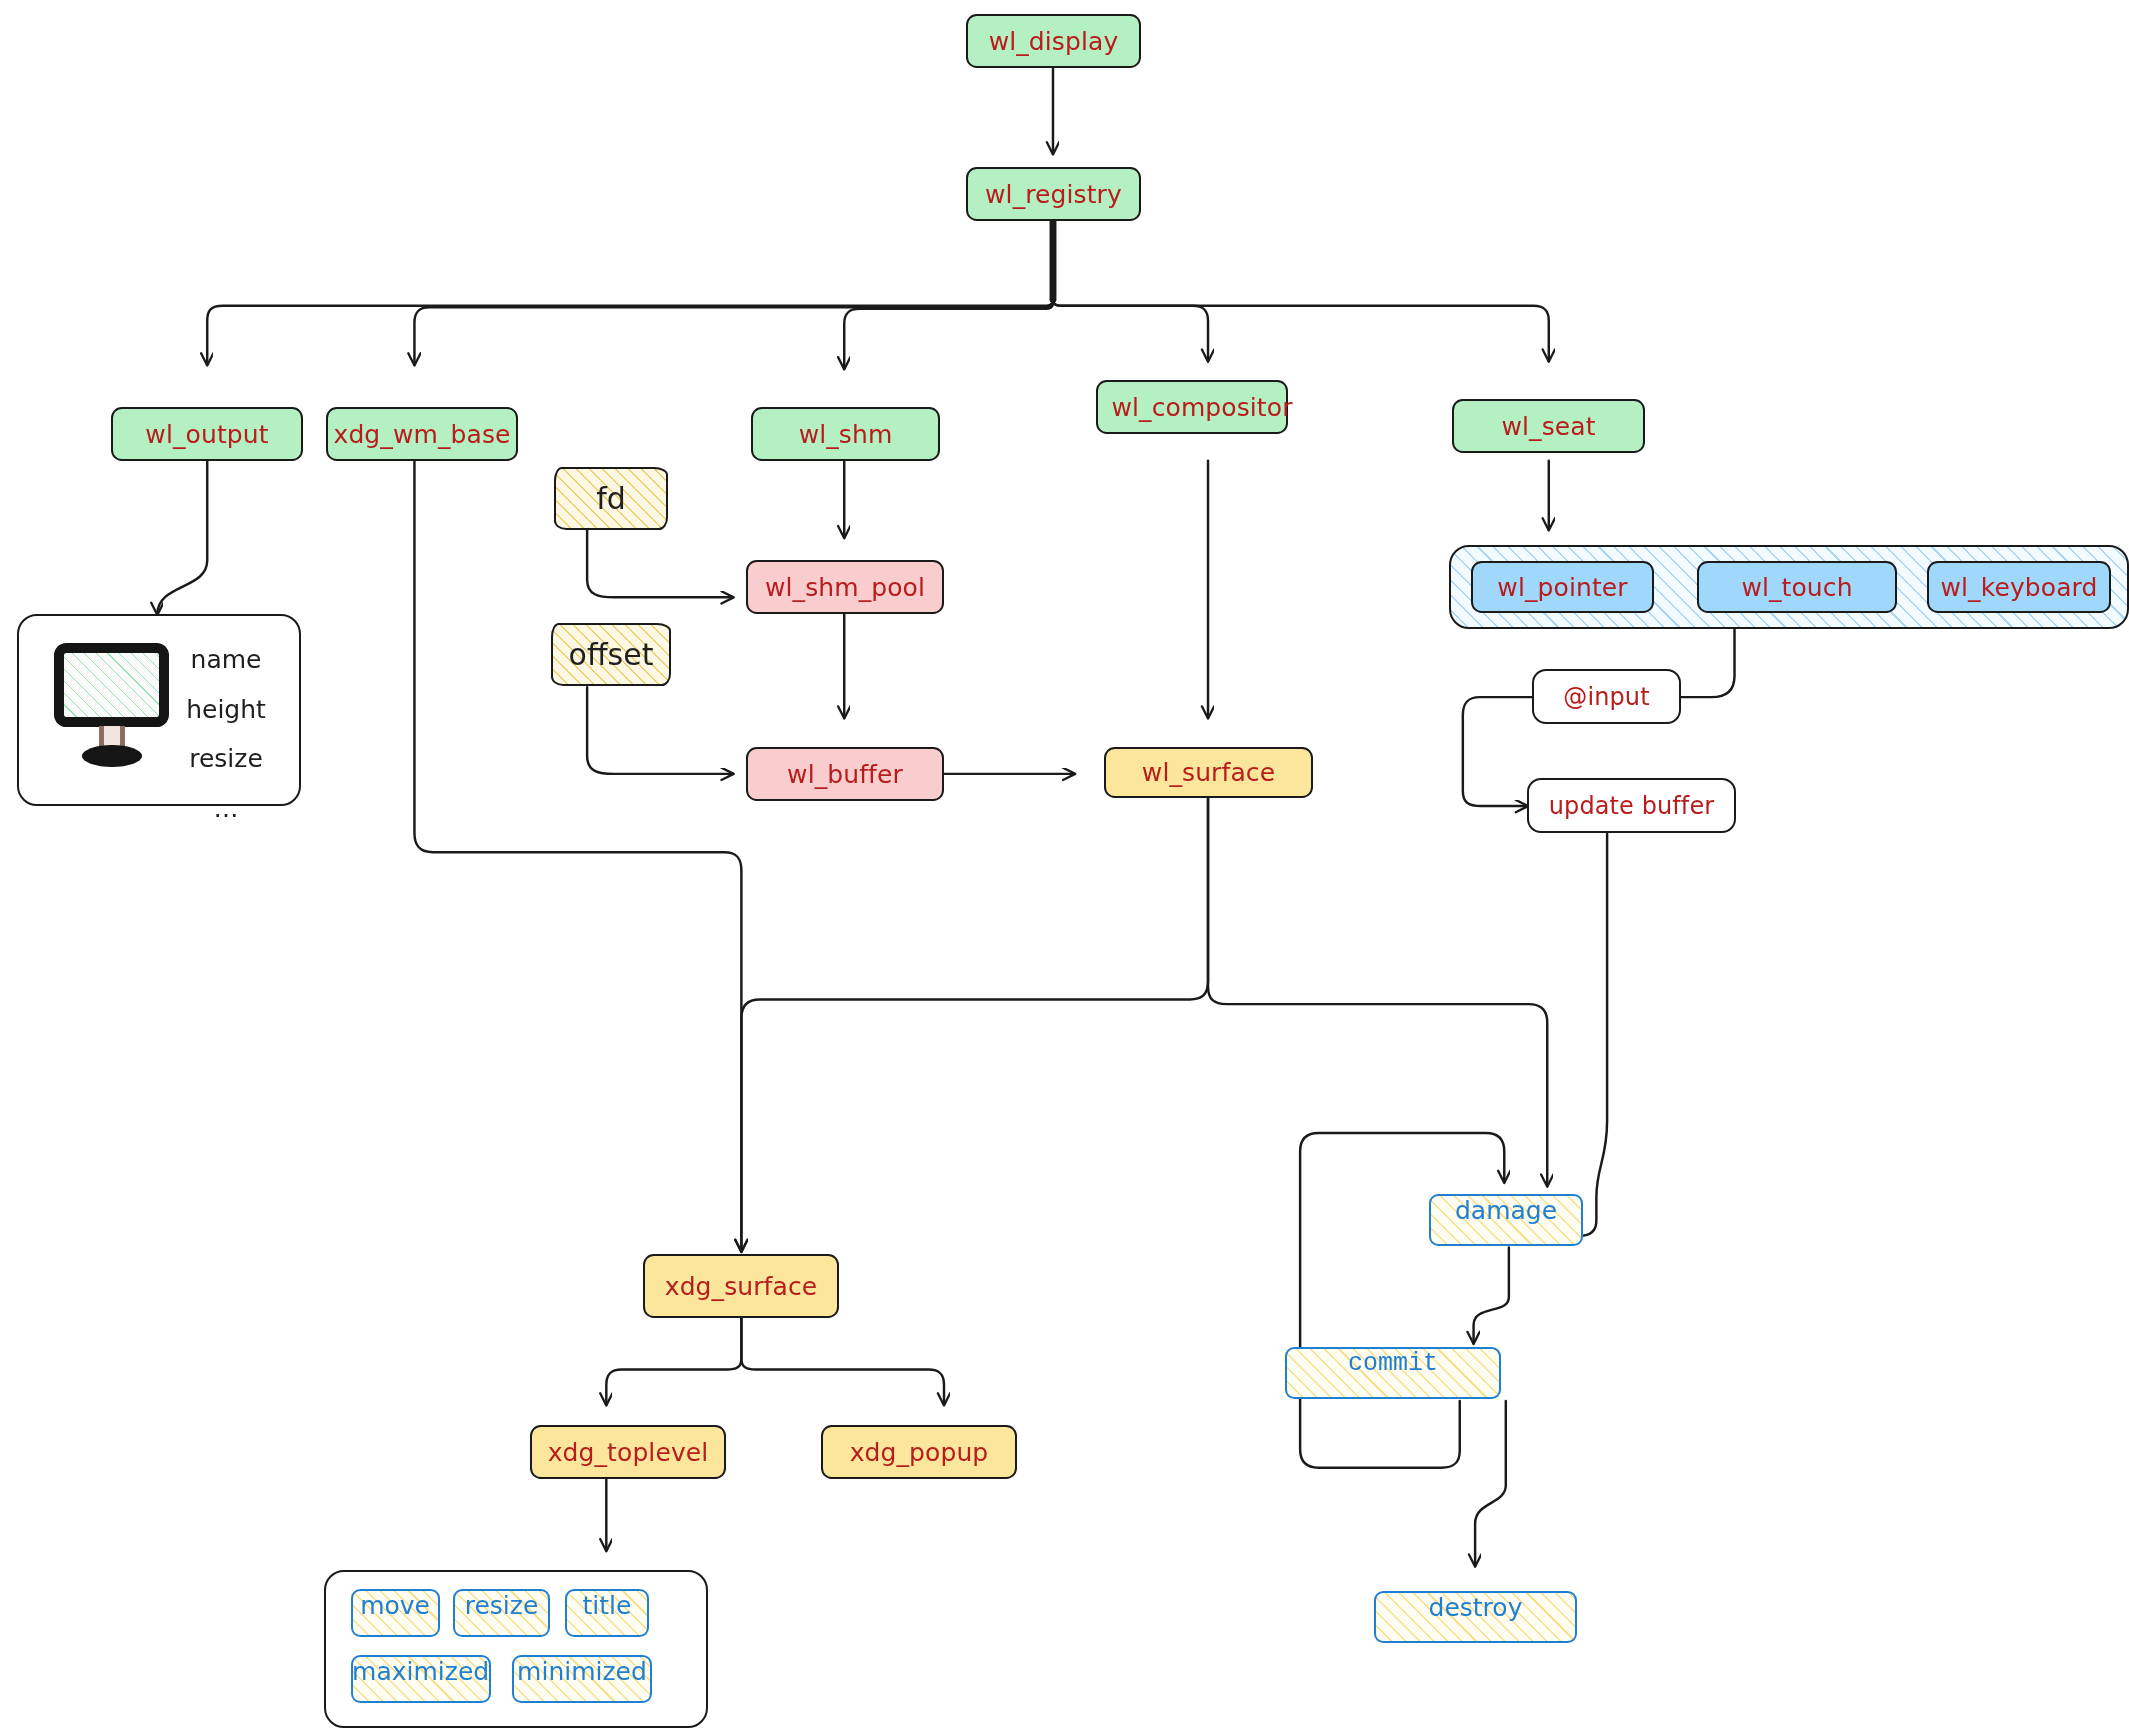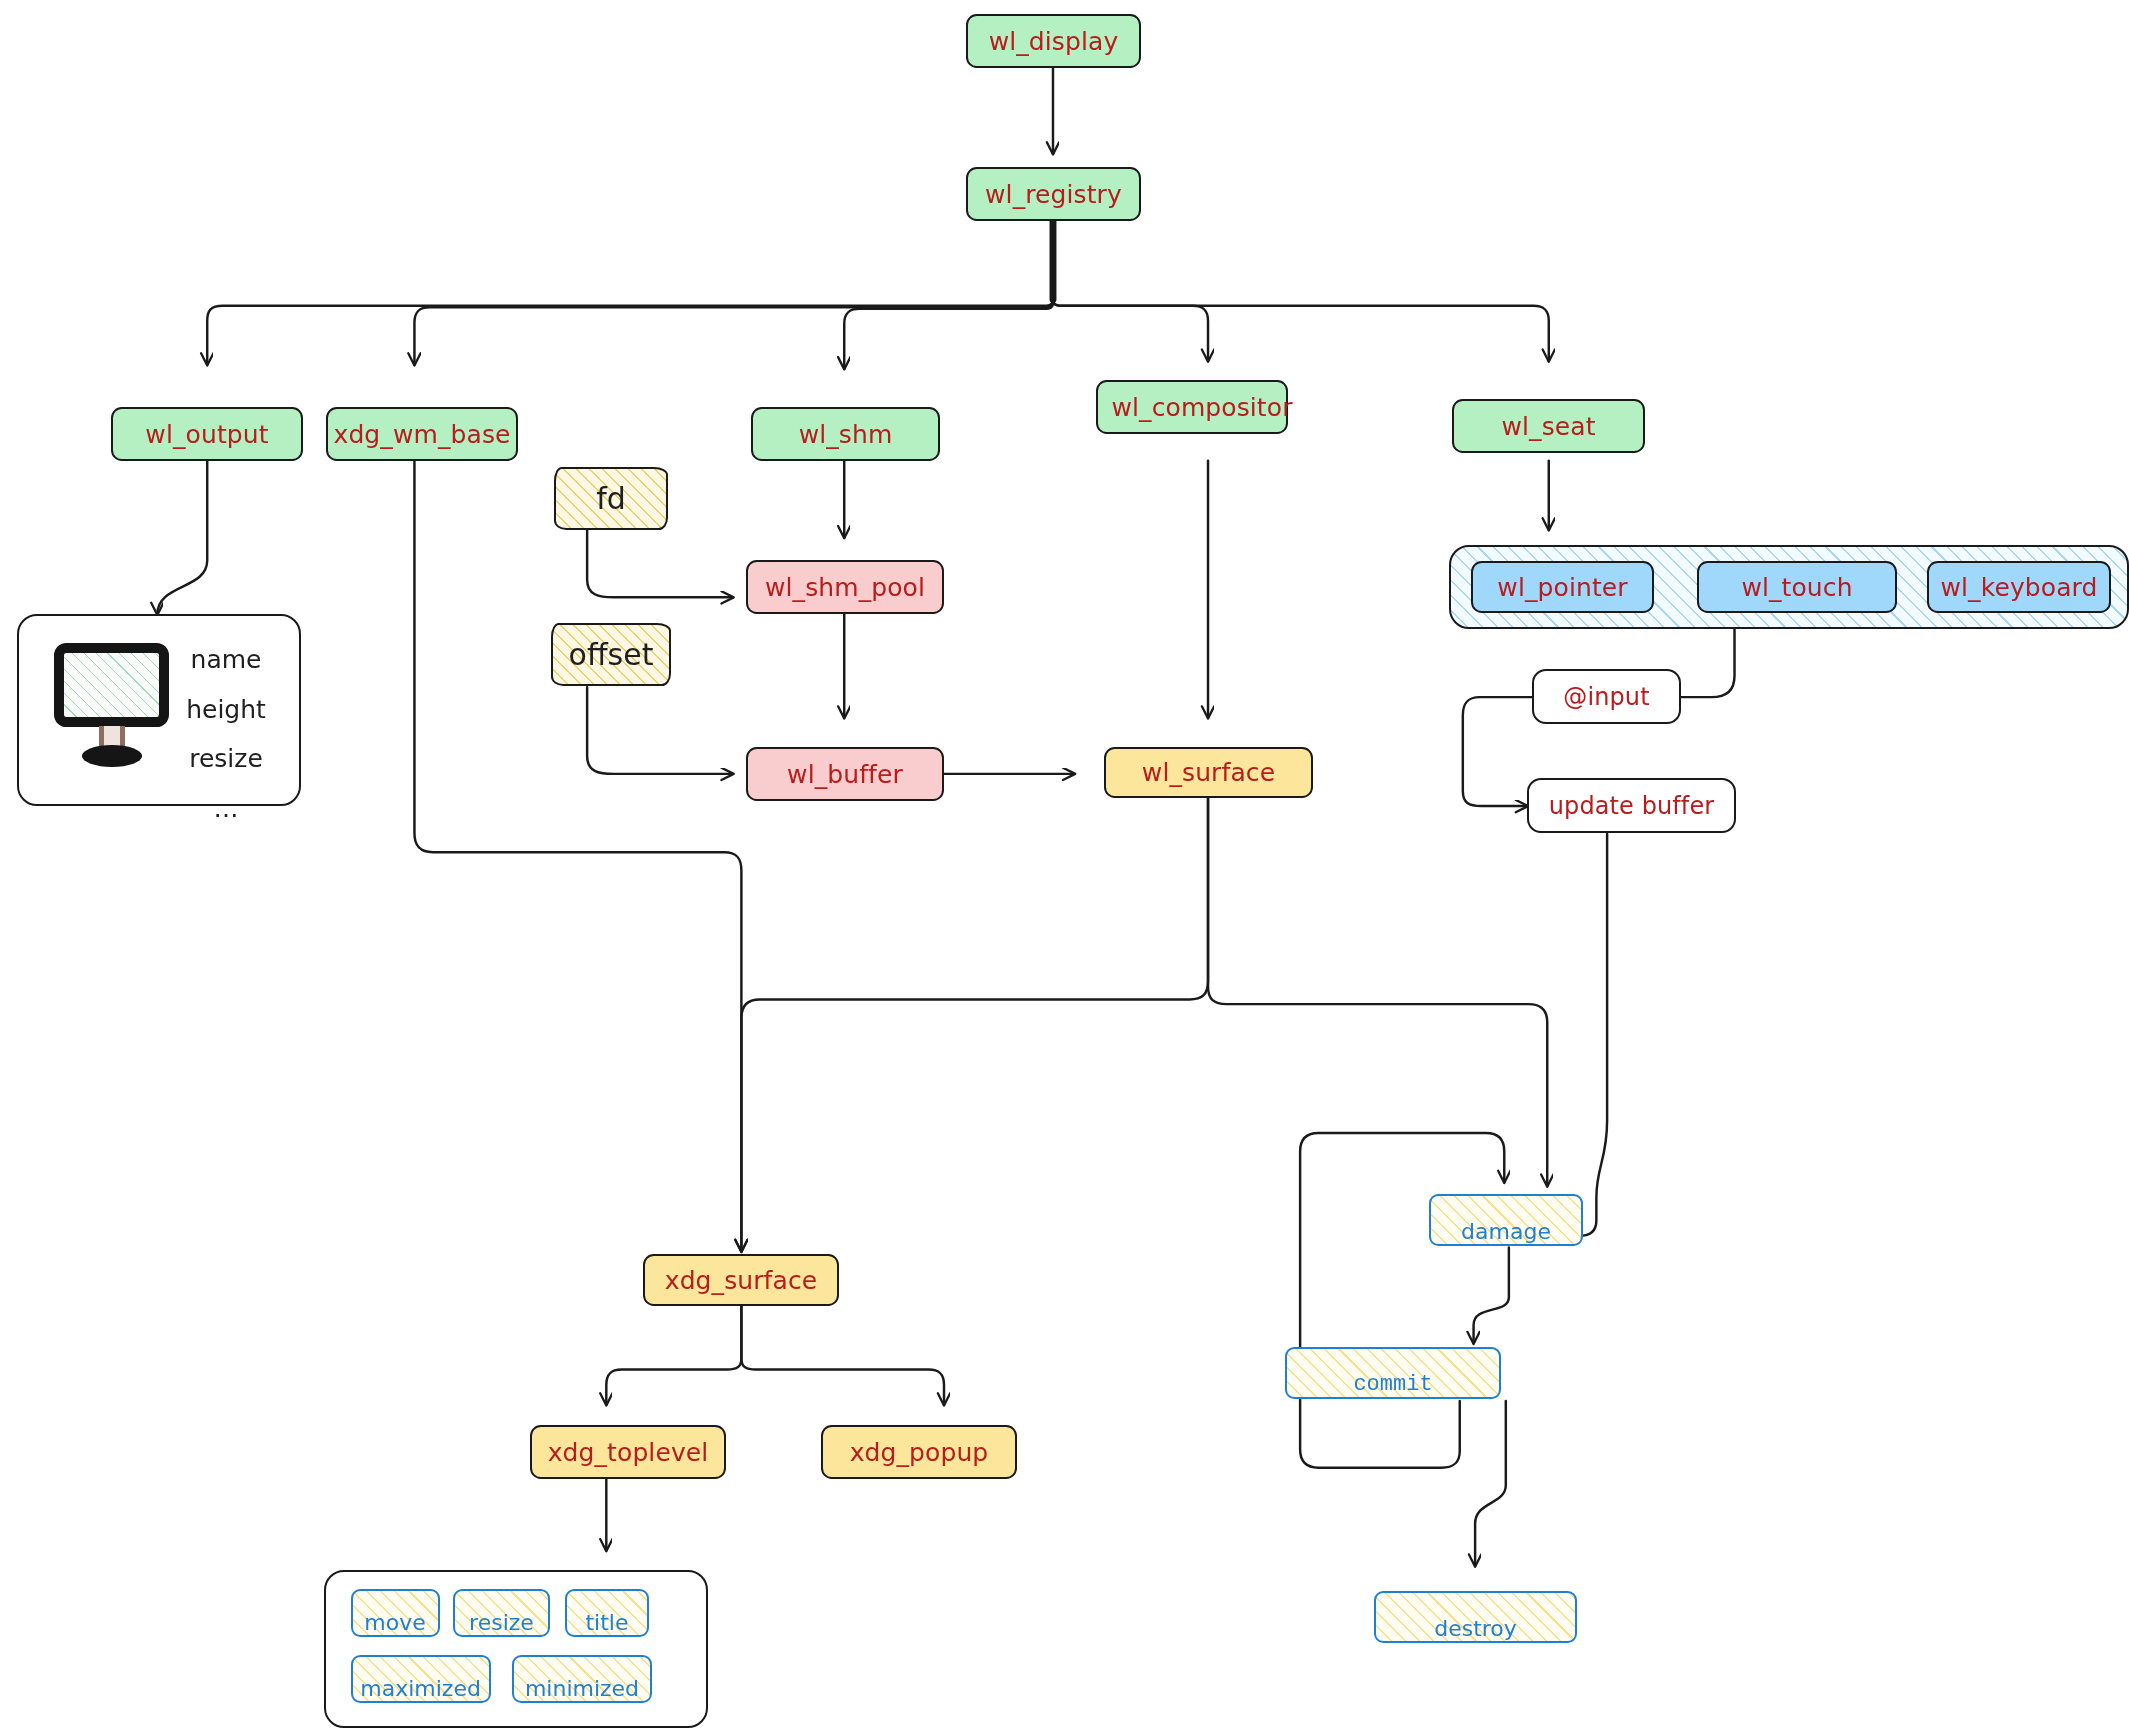--- a/index.html
+++ b/index.html
@@ -22,25 +22,25 @@
   }
   .green{background:#b5f0c3;}
   .pink {background:#f9cdcd;}
   .yellow{background:#fbe69b;}
   .blue {background:#9fd8fb;}
   .plain{background:#ffffff;font-size:24px;border-width:2.3px;border-radius:14px;}
 
   
   .chip{
     position:absolute;box-sizing:border-box;
-    display:flex;align-items:flex-end;justify-content:center;
+    display:flex;align-items:flex-start;justify-content:center;
     border:2.3px solid #1f7fd0;
     border-radius:9.2px;
     color:#1f7fd0;
-    font-size:22px;
+    font-size:25px;
     white-space:nowrap;
     background-color:#fffdf2;
     background-image:repeating-linear-gradient(45deg,
         rgba(240,200,60,.55) 0px, rgba(240,200,60,.55) 1.5px,
         rgba(0,0,0,0) 1.5px, rgba(0,0,0,0) 10px);
   }
 
   
   .group{
     position:absolute;box-sizing:border-box;
@@ -244,21 +244,21 @@
   </div>
 
   <div class="chip" style="left:1285px;top:1347px;width:216px;height:52px;font-family:Liberation Mono, monospace;">
     <span>commit</span>
   </div>
 
   <div class="chip" style="left:1374px;top:1591px;width:203px;height:52px;">
     <span>destroy</span>
   </div>
 
-  <div class="node yellow" style="left:643px;top:1254px;width:196px;height:52px;">
+  <div class="node yellow" style="left:643px;top:1254px;width:196px;height:64px;">
     <span>xdg_surface</span>
   </div>
 
   <div class="node yellow" style="left:530px;top:1425px;width:196px;height:54px;">
     <span>xdg_toplevel</span>
   </div>
 
   <div class="node yellow" style="left:821px;top:1425px;width:196px;height:54px;">
     <span>xdg_popup</span>
   </div>

